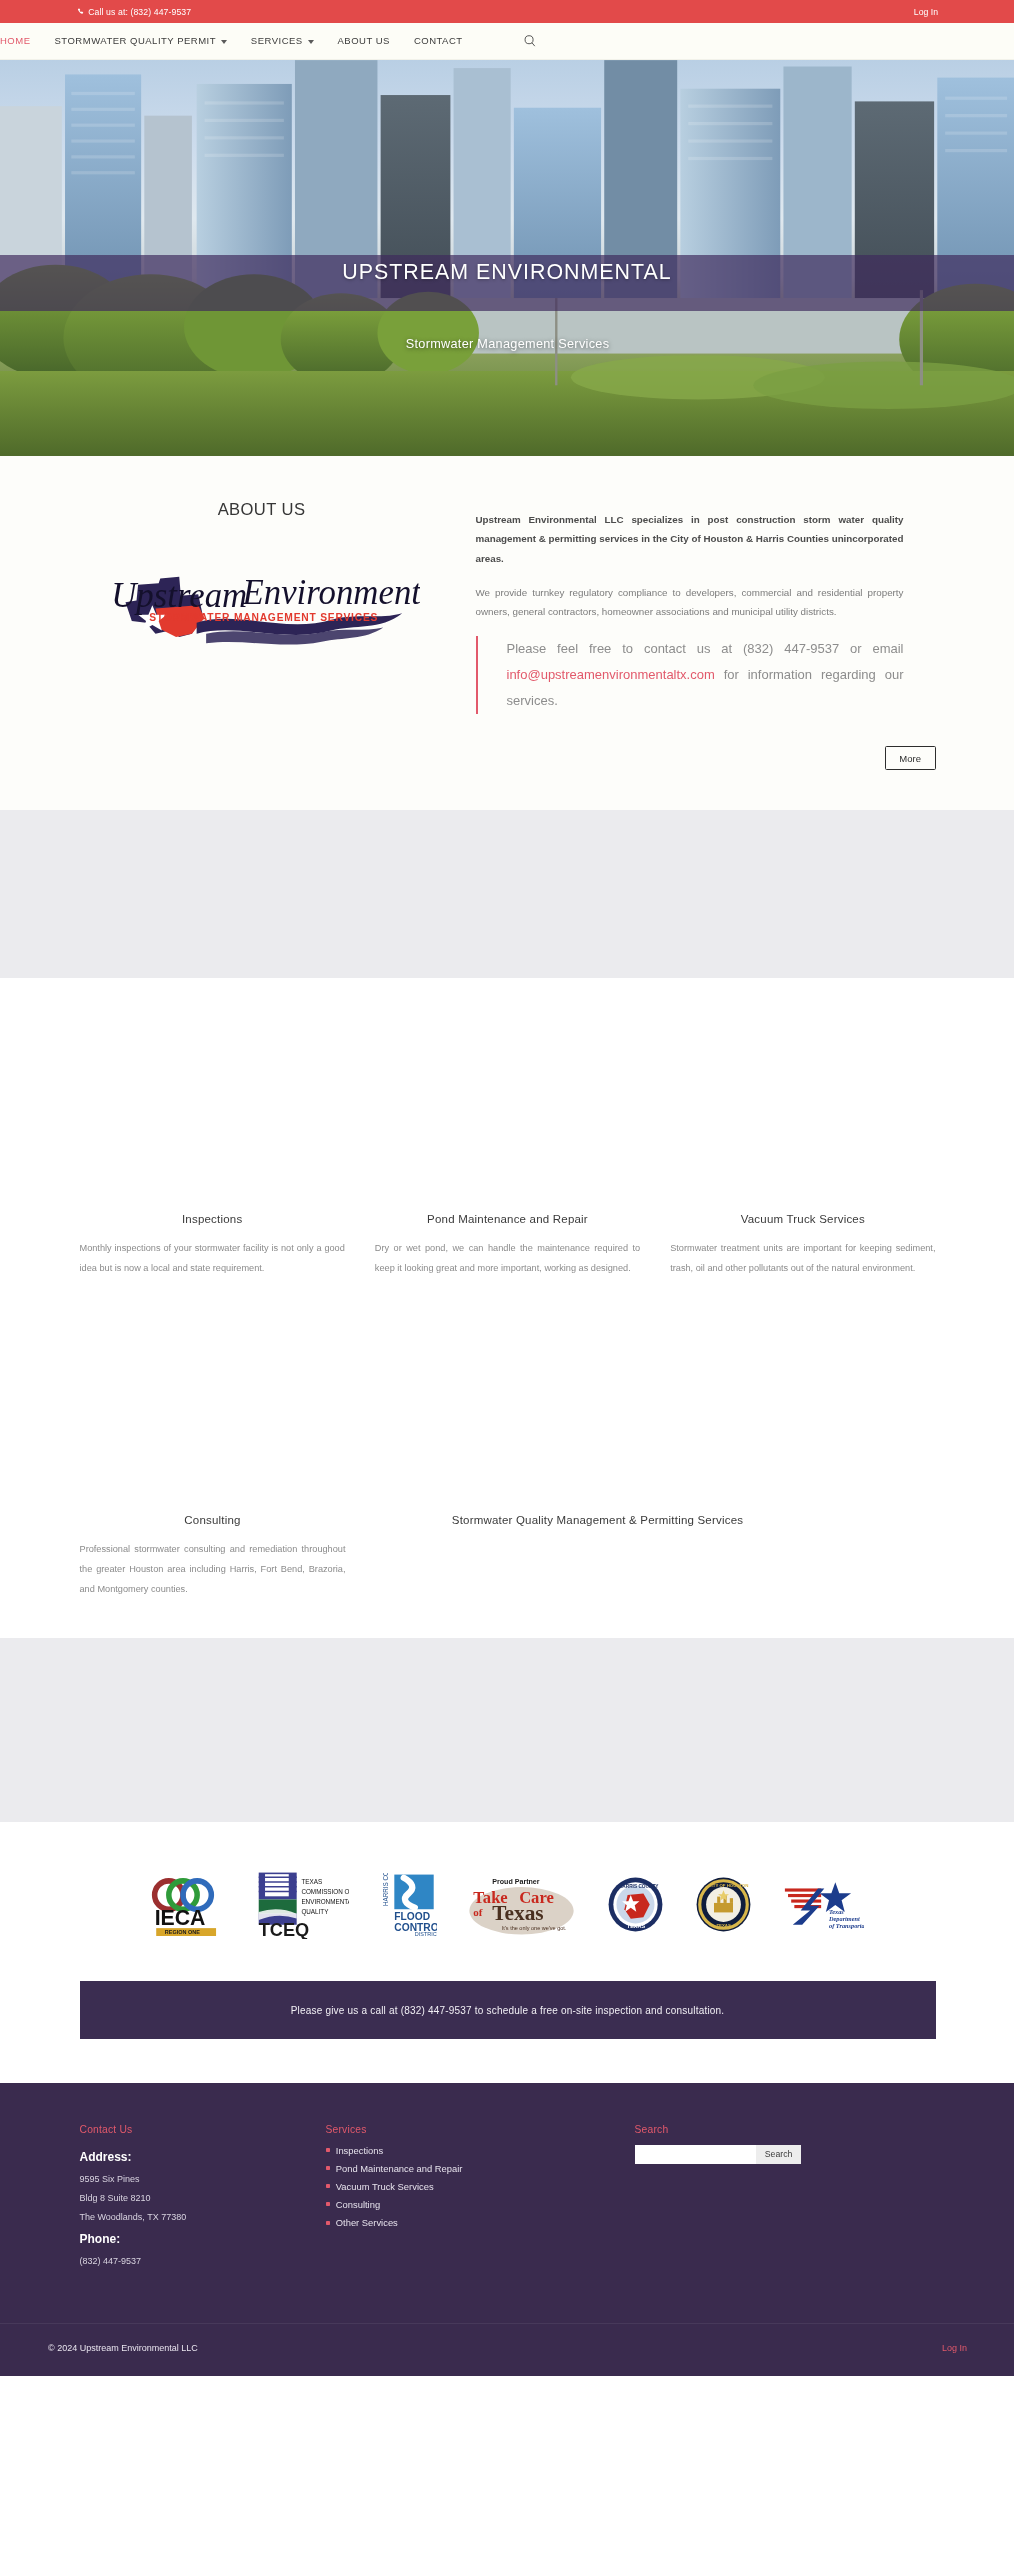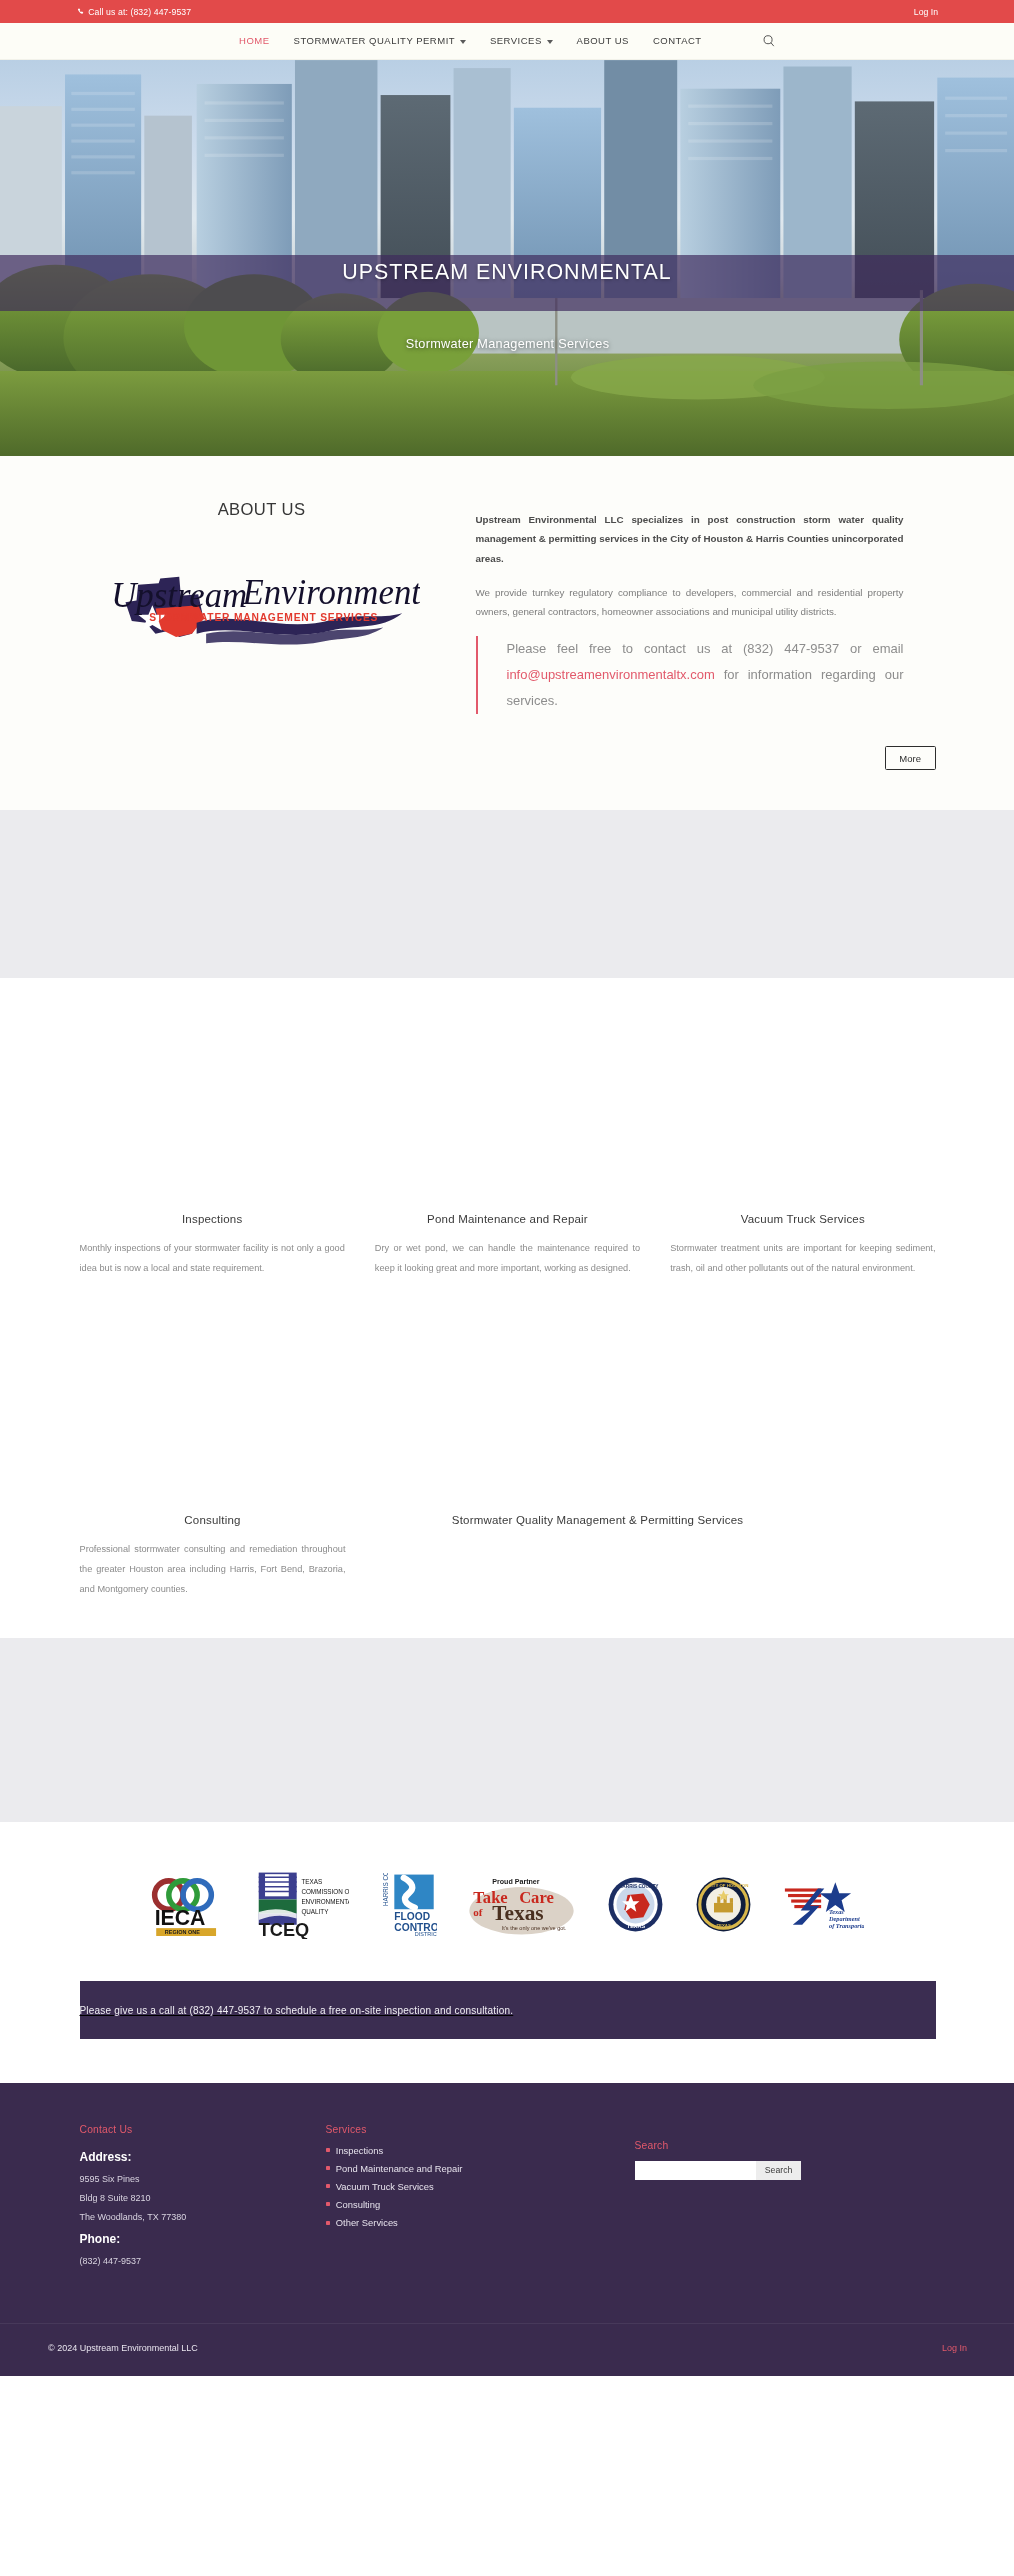--- a/index.html
+++ b/index.html
@@ -25,21 +25,21 @@
   }
   .topbar .phone svg { display:block; }
   .topbar .login {
     position:absolute; right:77px; top:50%; transform:translateY(-50%);
     font-size:8.7px; color:#ffffff; text-decoration:none;
   }
 
   
   .navbar {
     height:37px; background:#fdfdf7; width:100%;
-    display:flex; align-items:center; justify-content:center;
+    display:flex; align-items:center; 
     position:relative; border-bottom:0.8px solid #f2f2ea;
   }
   .nav-inner { display:flex; align-items:center; gap:24px; }
   .nav-item {
     font-size:9.5px; letter-spacing:0.5px; color:#3b3b3b;
     text-decoration:none; display:flex; align-items:center; gap:4.8px;
     white-space:nowrap; text-transform:uppercase;
   }
   .nav-item.active { color:#e2596b; }
   .caret {
@@ -140,30 +140,30 @@
   .partners-inner {
     width:713px; margin:0 auto; display:flex;
     align-items:center; justify-content:space-between;
   }
   .plogo { display:flex; align-items:flex-end; justify-content:center; }
 
   
   .cta-wrap { background:#ffffff; padding:22px 0 44px 0; }
   .cta {
     width:856px; margin:0 auto; background:#3b2d51; height:58px;
-    display:flex; align-items:center; text-decoration:underline;
+    display:flex; align-items:center; justify-content:center;
   }
   .cta span { color:#f2f0f5; font-size:10px; letter-spacing:0.2px; }
 
   
   .footer { background:#3a2b4e; width:100%; padding:41px 0 0 0; }
   .footer-inner { width:856px; margin:0 auto; display:flex; }
   .fcol-1 { width:246px; }
   .fcol-2 { width:309px; }
-  .fcol-3 { width:301px;margin-top:16px; }
+  .fcol-3 { width:301px; }
   .fhead {
     color:#e2596b; font-size:10.3px; margin-bottom:9.5px; font-weight:400;
     letter-spacing:0.2px;
   }
   .flabel { color:#ffffff; font-size:12px; font-weight:bold; line-height:2.1; }
   .ftext { color:#d9d4e0; font-size:9px; line-height:2.1; }
   .flist { list-style:none; }
   .flist li {
     display:flex; align-items:center; gap:6.3px; margin-bottom:7.1px;
   }

